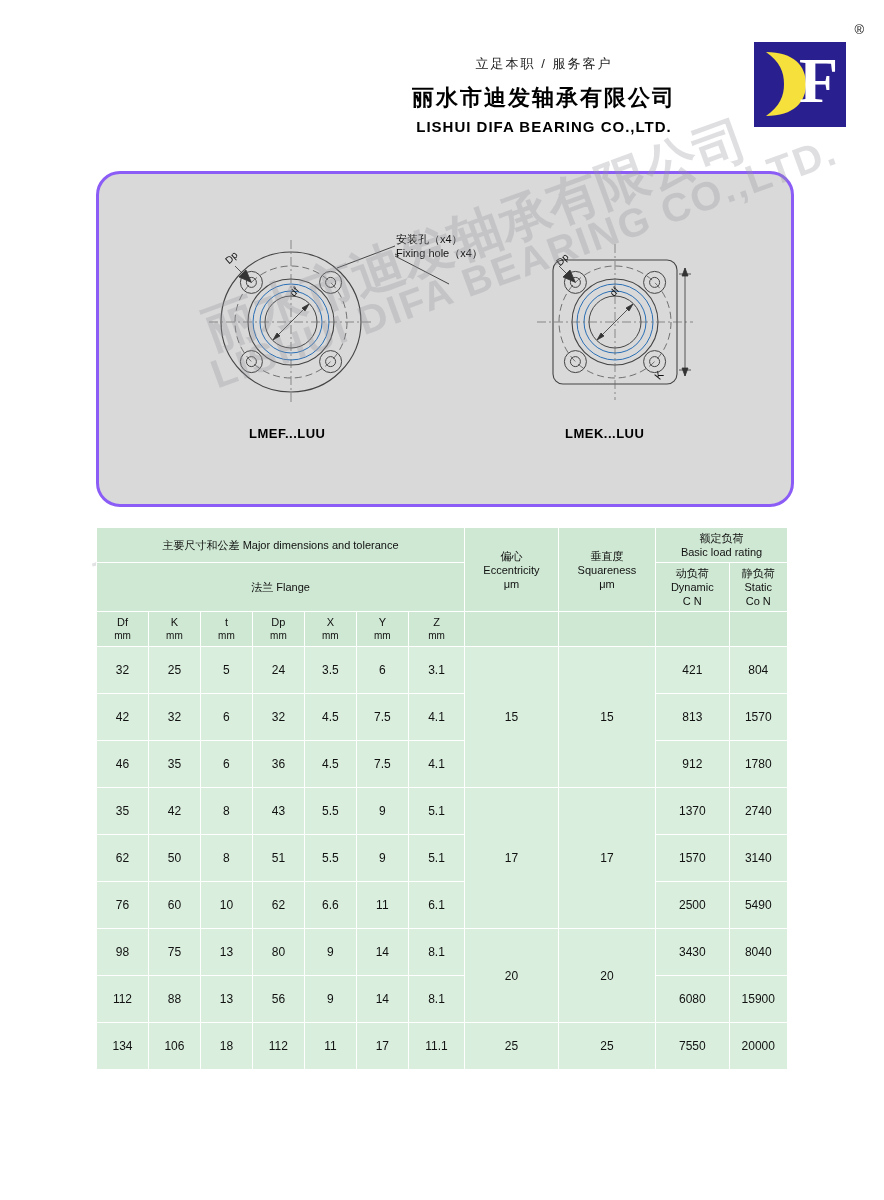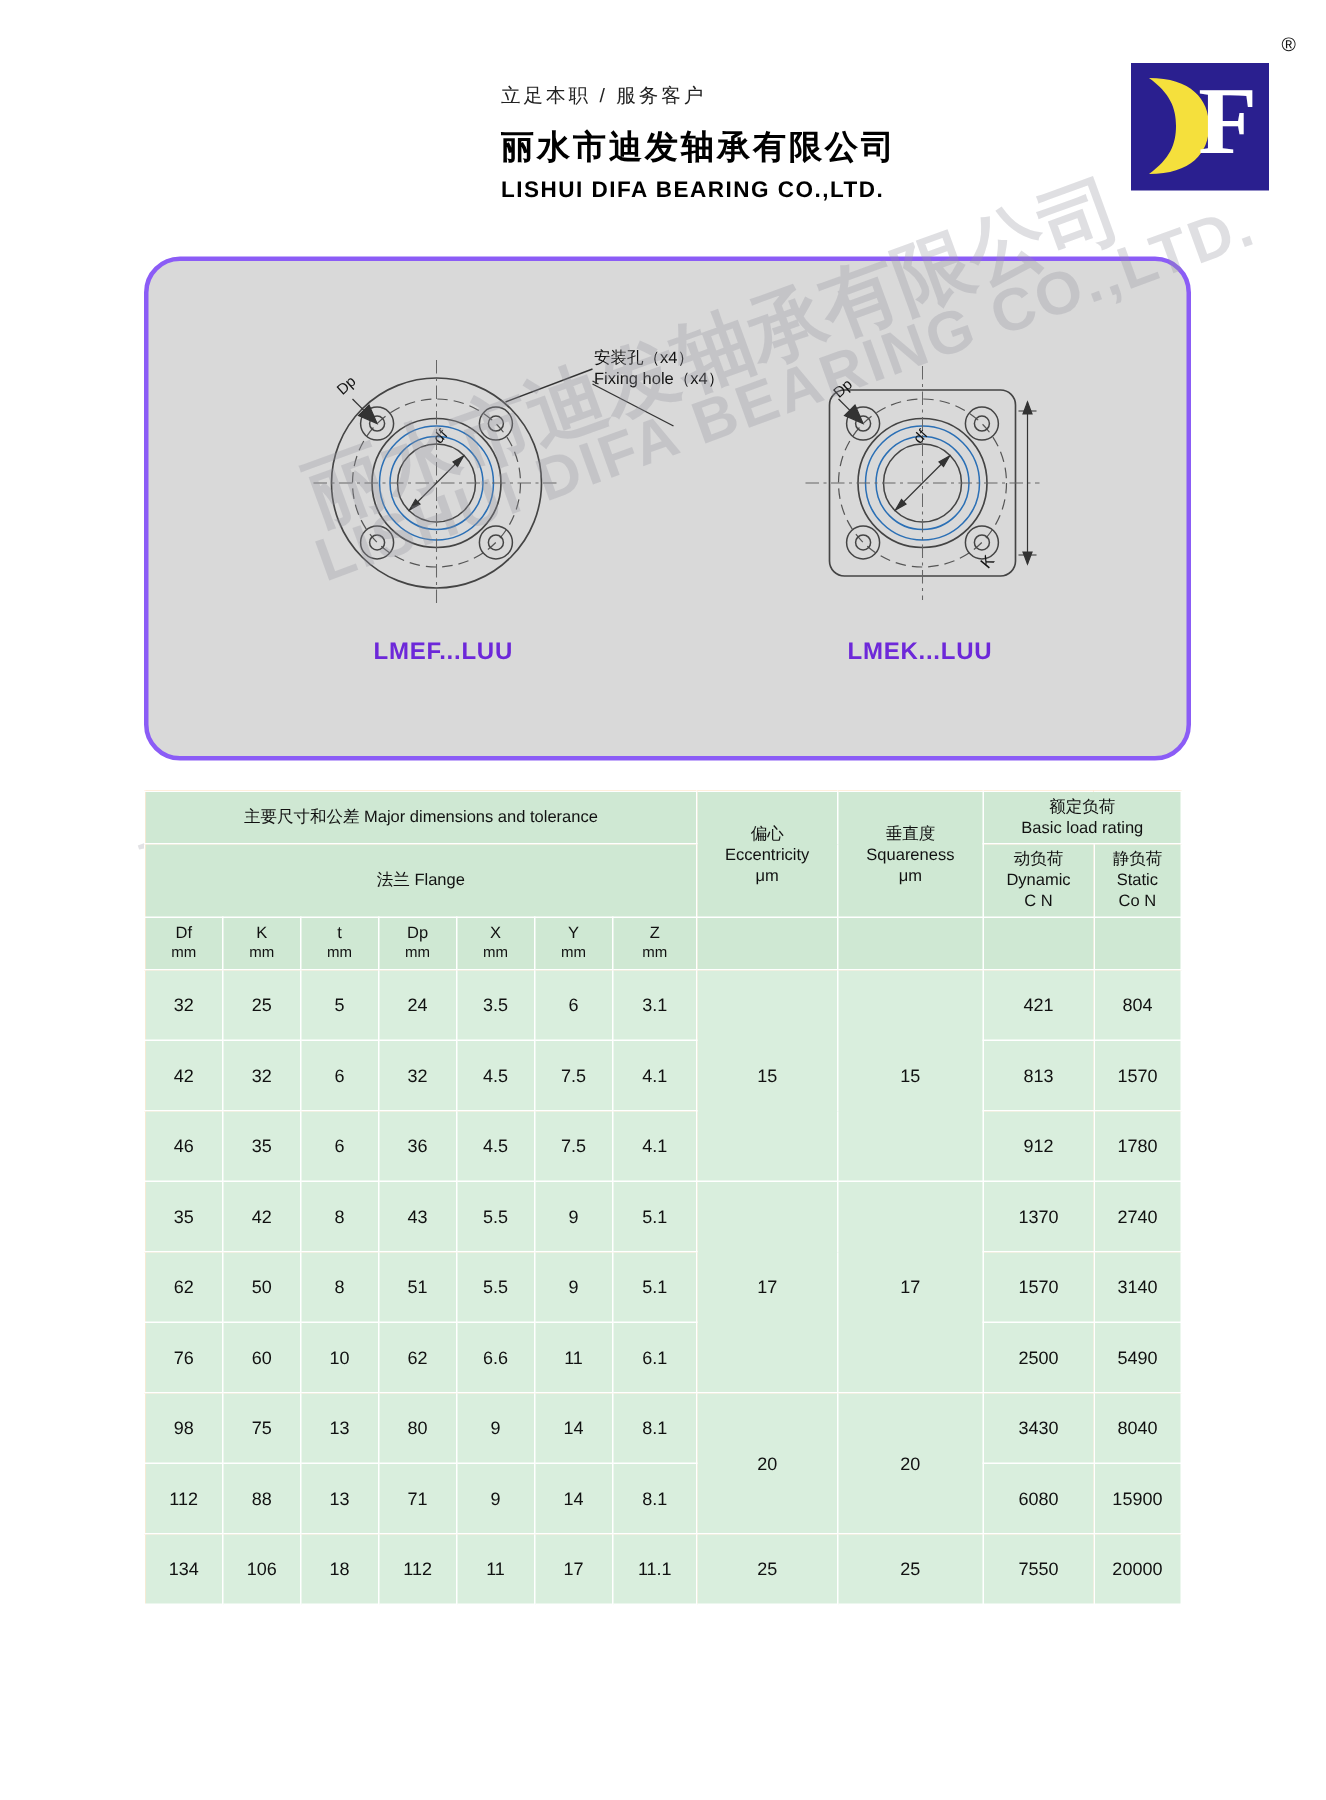--- a/index.html
+++ b/index.html
@@ -25,20 +25,21 @@
     position: absolute;
     left: 0; top: 0;
     width: 884px;
     height: 150px;
   }
   .header-text {
     position: absolute;
     right: 130px;
     top: 55px;
     width: 420px;
+    text-align: center;
     color: #111;
   }
   .tagline {
     font-size: 13px;
     letter-spacing: 2px;
     color: #222;
     margin-bottom: 10px;
   }
   .cn-name {
     font-size: 22px;
@@ -93,23 +94,23 @@
     left: 96px;
     top: 171px;
     width: 692px;
     height: 330px;
     background: #d9d9d9;
     border-radius: 24px;
     border: 3px solid #8b5cf6;
   }
   .panel-label {
     position: absolute;
-    font-size: 16px;
+    font-size: 13px;
     font-weight: bold;
-    color: #6d28d9;
+    color: #000000;
     letter-spacing: 0.5px;
   }
   .lbl-left { left: 150px; top: 252px; }
   .lbl-right { left: 466px; top: 252px; }
   .fixhole-label {
     position: absolute;
     left: 297px;
     top: 58px;
     font-size: 11px;
     color: #111;
@@ -496,21 +497,21 @@
             <td>8.1</td>
             <td rowspan="2">20</td>
             <td rowspan="2">20</td>
             <td>3430</td>
             <td>8040</td>
           </tr>
           <tr>
             <td>112</td>
             <td>88</td>
             <td>13</td>
-            <td>71</td>
+            <td>56</td>
             <td>9</td>
             <td>14</td>
             <td>8.1</td>
             <td>6080</td>
             <td>15900</td>
           </tr>
           <tr>
             <td>134</td>
             <td>106</td>
             <td>18</td>

